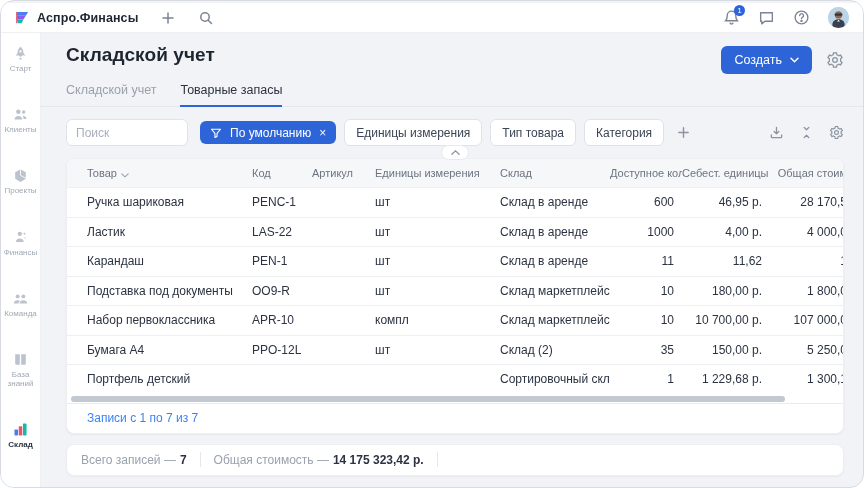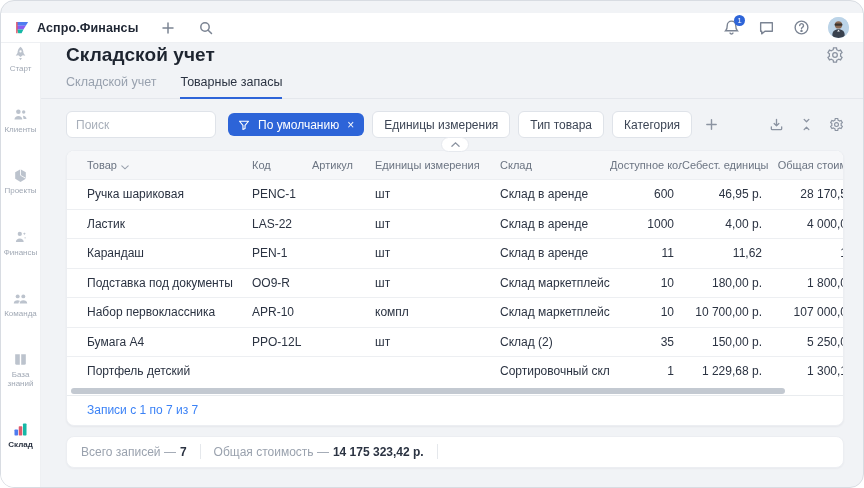--- a/index.html
+++ b/index.html
@@ -4,21 +4,21 @@
 <style>
   html,body{margin:0;padding:0;background:#fff;}
   *{box-sizing:border-box;}
   .frame{
     width:864px;height:488px;position:relative;overflow:hidden;
     font-family:"Liberation Sans",sans-serif;
     background:#f1f3f6;border:1px solid #d8dce2;border-radius:14px;
   }
   
   .topbar{
-    position:absolute;top:12px;left:0;right:0;height:30px;background:#fff;
+    position:absolute;top:2px;left:0;right:0;height:30px;background:#fff;
     display:flex;align-items:center;padding:0 14px;border-bottom:1px solid #eef0f3;z-index:5;
   }
   .logo{width:15px;height:15px;margin-right:7px;flex:0 0 auto;}
   .app-name{font-size:12.5px;font-weight:bold;color:#1f2633;letter-spacing:.1px;}
   .tb-ico{width:16px;height:16px;color:#7b8493;margin-left:22px;cursor:pointer;}
   .tb-right{margin-left:auto;display:flex;align-items:center;gap:18px;}
   .bell-wrap{position:relative;width:17px;height:17px;color:#7b8493;}
   .badge{
     position:absolute;top:-4px;right:-5px;min-width:11px;height:11px;border-radius:6px;
     background:#2d64d8;color:#fff;font-size:7.5px;line-height:11px;text-align:center;padding:0 2px;
@@ -45,21 +45,21 @@
     font-family:"Liberation Sans",sans-serif;
   }
   .gear{width:18px;height:18px;color:#8b93a1;cursor:pointer;}
   .tabs-row{display:flex;gap:24px;margin-top:9px;border-bottom:1px solid #e4e7ec;
     margin-left:-25px;margin-right:-19px;padding-left:25px;}
   .tab{font-size:12.5px;padding-bottom:8px;cursor:pointer;color:#98a1ae;}
   .tab.active{color:#2b3342;border-bottom:2px solid #2d64d8;margin-bottom:-1px;}
   
   .filter-row{display:flex;align-items:center;margin-top:12px;gap:8px;}
   .search-box{
-    width:150px;height:27px;background:#fff;border:1px solid #dfe3e9;border-radius:6px;
+    width:122px;height:27px;background:#fff;border:1px solid #dfe3e9;border-radius:6px;
     font-size:12px;padding:0 9px;color:#2b3342;font-family:"Liberation Sans",sans-serif;outline:none;
   }
   .search-box::placeholder{color:#a8afba;}
   .chip{
     height:23px;background:#2d64d8;border-radius:6px;display:flex;align-items:center;
     padding:0 10px;gap:8px;color:#fff;font-size:12px;cursor:pointer;margin-left:4px;
   }
   .chip .x{font-size:12px;opacity:.95;cursor:pointer;}
   .f-btn{
     height:27px;background:#fff;border:1px solid #dfe3e9;border-radius:6px;font-size:12px;
@@ -221,20 +221,26 @@
           </svg></span>
         <span class="s-label">Ещё</span>
       </div>
     </div>
 
   <div class="main">
 
     <div class="page-head">
       <span class="page-title">Складской учет</span>
       <div class="head-right">
+        <button class="btn-create">
+          <span>Создать</span>
+          <svg width="9" height="6" viewBox="0 0 9 6" fill="none" stroke="#fff" stroke-width="1.5" stroke-linecap="round">
+              <path d="M1 1.3l3.5 3.4L8 1.3"></path>
+            </svg>
+        </button>
         <svg class="gear" viewBox="0 0 24 24" fill="none" stroke="currentColor" stroke-width="1.7">
             <circle cx="12" cy="12" r="3.1"></circle>
             <path d="M19.4 13.5a7.6 7.6 0 000-3l2-1.6-2-3.4-2.4 1a7.7 7.7 0 00-2.6-1.5L14 2.4h-4l-.4 2.6A7.7 7.7 0 007 6.5l-2.4-1-2 3.4 2 1.6a7.6 7.6 0 000 3l-2 1.6 2 3.4 2.4-1a7.7 7.7 0 002.6 1.5l.4 2.6h4l.4-2.6a7.7 7.7 0 002.6-1.5l2.4 1 2-3.4z"></path>
           </svg>
       </div>
     </div>
 
     <div class="tabs-row">
       <span class="tab">Складской учет</span>
       <span class="tab active">Товарные запасы</span>

